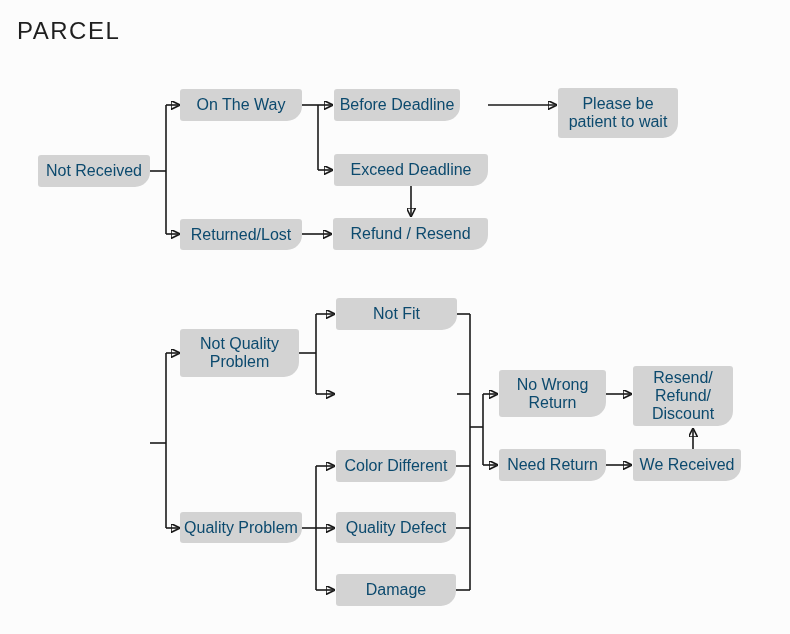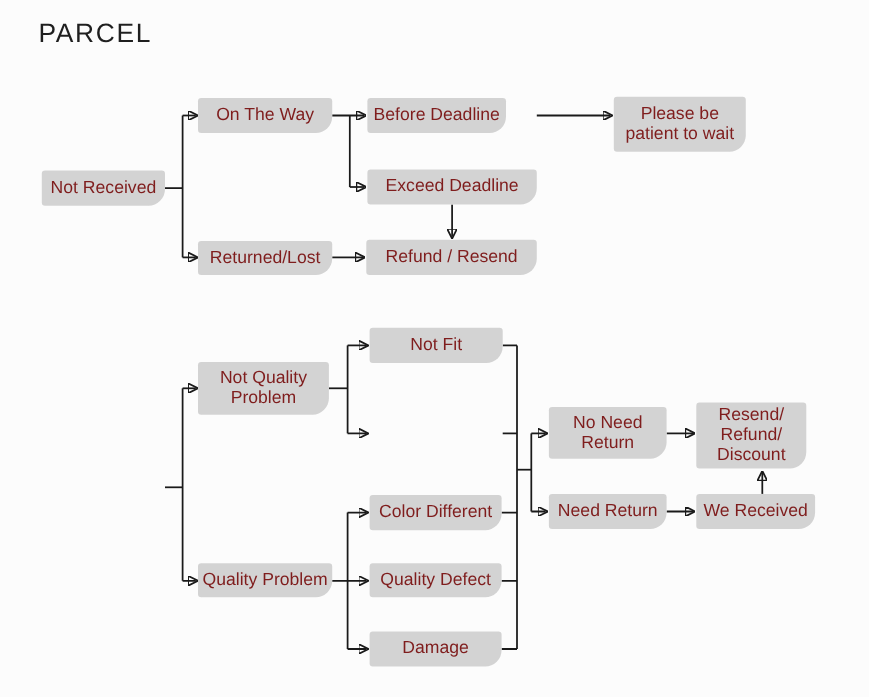--- a/index.html
+++ b/index.html
@@ -2,25 +2,25 @@
 <html><head>
 <meta charset="utf-8">
 <style>
   html,body { margin:0; padding:0; background:#ffffff; }
   .canvas {
     position:relative; width:790px; height:634px;
     background:#fcfcfc; font-family:"Liberation Sans", sans-serif;
     overflow:hidden;
   }
   .title {
-    position:absolute; left:35px; top:17px;
+    position:absolute; left:17px; top:17px;
     font-size:24px; letter-spacing:1.5px; color:#1f1f1f; font-weight:400;
   }
   .node {
-    position:absolute; background:#d3d3d3; color:#7f1d1d;
+    position:absolute; background:#d3d3d3; color:#0c4a6e;
     font-size:16px; line-height:18px;
     border-radius:3px 3px 15px 3px;
     display:flex; align-items:center; justify-content:center;
     text-align:center; white-space:pre-line; box-sizing:border-box;
   }
   .node.multi { text-align:center; }
   svg.wires { position:absolute; left:0; top:0; width:790px; height:634px; }
   svg.wires path { stroke:#1a1a1a; stroke-width:1.6; fill:none; }
 </style>
 </head>
@@ -84,21 +84,21 @@
   <div class="node" style="left:180px; top:219px; width:122px; height:31px">Returned/Lost</div>
   <div class="node" style="left:333px; top:218px; width:155px; height:32px">Refund / Resend</div>
 
   <div class="node multi" style="left:180px; top:329px; width:119px; height:48px">Not Quality
 Problem</div>
   <div class="node" style="left:336px; top:298px; width:121px; height:32px">Not Fit</div>
   <div class="node" style="left:180px; top:512px; width:122px; height:31px">Quality Problem</div>
   <div class="node" style="left:336px; top:450px; width:120px; height:32px">Color Different</div>
   <div class="node" style="left:336px; top:574px; width:120px; height:32px">Damage</div>
   <div class="node" style="left:336px; top:512px; width:120px; height:31px">Quality Defect</div>
-  <div class="node multi" style="left:499px; top:370px; width:107px; height:47px">No Need
+  <div class="node multi" style="left:499px; top:370px; width:107px; height:47px">No Wrong
 Return</div>
   <div class="node" style="left:499px; top:449px; width:107px; height:32px">Need Return</div>
   <div class="node multi" style="left:633px; top:366px; width:100px; height:60px">Resend/
 Refund/
 Discount</div>
   <div class="node" style="left:633px; top:449px; width:108px; height:32px">We Received</div>
 
 </div>
 
 </body></html>

